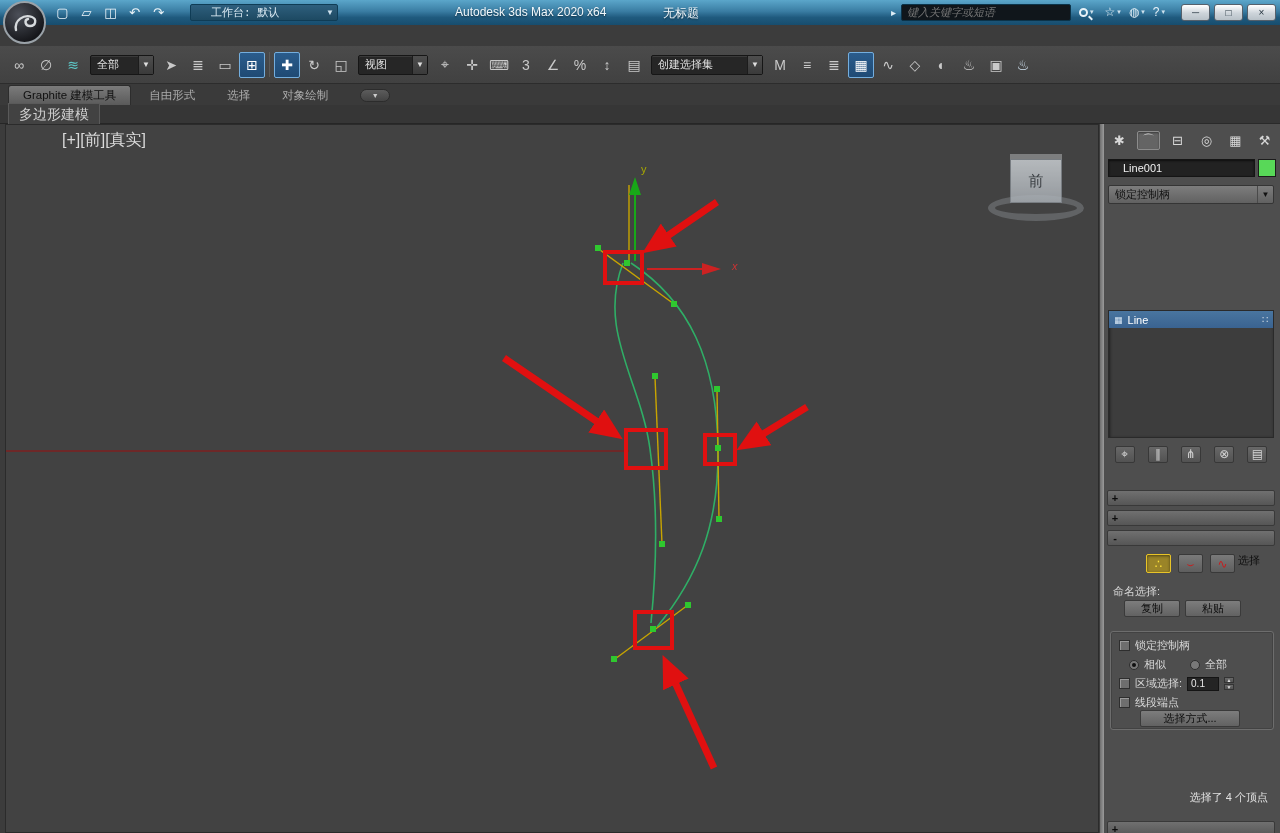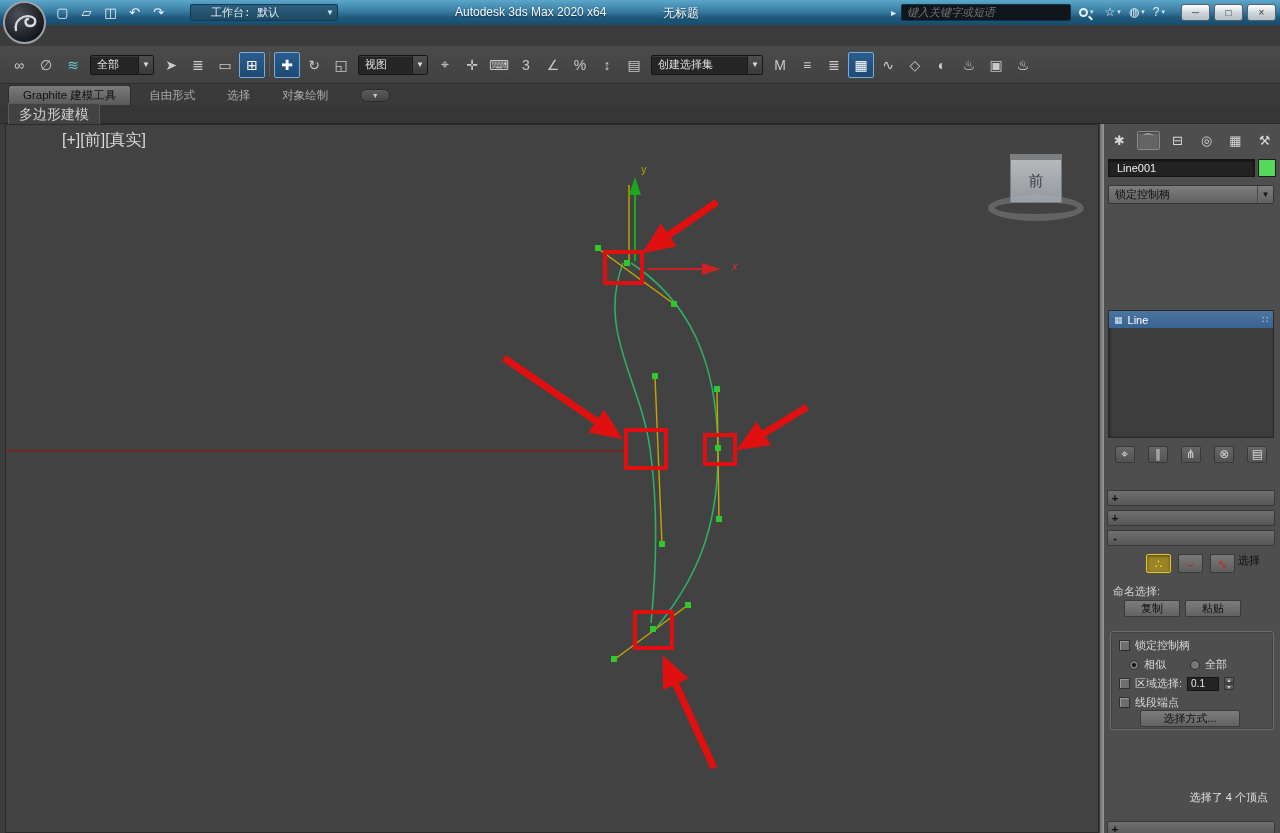--- a/index.html
+++ b/index.html
@@ -75,21 +75,21 @@
   .vp-svg{position:absolute;left:0;top:0;}
 
   
   .cp-scroll{position:absolute;left:1100px;top:124px;width:4px;height:709px;background:linear-gradient(90deg,#6e6e6e,#9b9b9b);}
   .cmd-panel{position:absolute;left:1104px;top:123px;width:176px;height:710px;background:#4e4e4e;overflow:hidden;border-top:1px solid #2a2a2a;}
   .cp-tabs{position:absolute;top:6px;left:4px;right:4px;height:20px;display:flex;justify-content:space-between;align-items:center;}
   .cp-tab{width:23px;height:19px;display:flex;align-items:center;justify-content:center;color:#d8d8d8;font-size:13px;border:1px solid transparent;border-radius:2px;}
   .cp-tab.active{background:#646464;border:1px solid #8c8c8c;box-shadow:inset 0 1px 2px rgba(0,0,0,.4);}
   .cp-name-row{position:absolute;top:34px;left:4px;right:4px;height:19px;display:flex;align-items:center;gap:3px;}
   .cp-name-field{flex:1;height:18px;background:#222;border:1px solid #151515;box-shadow:inset 0 1px 2px rgba(0,0,0,.6);
-    color:#f0f0f0;font-size:11px;display:flex;align-items:center;padding:0 8px;}
+    color:#f0f0f0;font-size:11px;display:flex;align-items:center;padding:0 14px;}
   .cp-swatch{width:18px;height:18px;background:#58d858;border:1px solid #1c1c1c;}
   .cp-modlist{position:absolute;top:61px;left:4px;right:6px;height:19px;display:flex;align-items:center;
     background:linear-gradient(#7d7d7d,#616161);border:1px solid #353535;border-radius:2px;color:#0e0e0e;font-size:11px;}
   .cp-modlist .combo-text{flex:1;padding:0 6px;}
   .cp-modlist .combo-arrow{width:16px;height:100%;display:flex;align-items:center;justify-content:center;font-size:8px;color:#111;border-left:1px solid #4a4a4a;}
   .cp-grid{position:absolute;top:88px;left:3px;right:5px;display:grid;grid-template-columns:1fr 1fr;gap:2px;}
   .mod-btn{height:19px;display:flex;align-items:center;justify-content:center;font-size:10.5px;color:#0c0c0c;
     background:linear-gradient(#7d7d7d,#636363);border:1px solid #3a3a3a;border-radius:2px;white-space:nowrap;overflow:hidden;}
   .mod-btn:empty{visibility:hidden;}
   .cp-stack{position:absolute;top:186px;left:4px;right:6px;height:128px;background:#3d3d3d;

